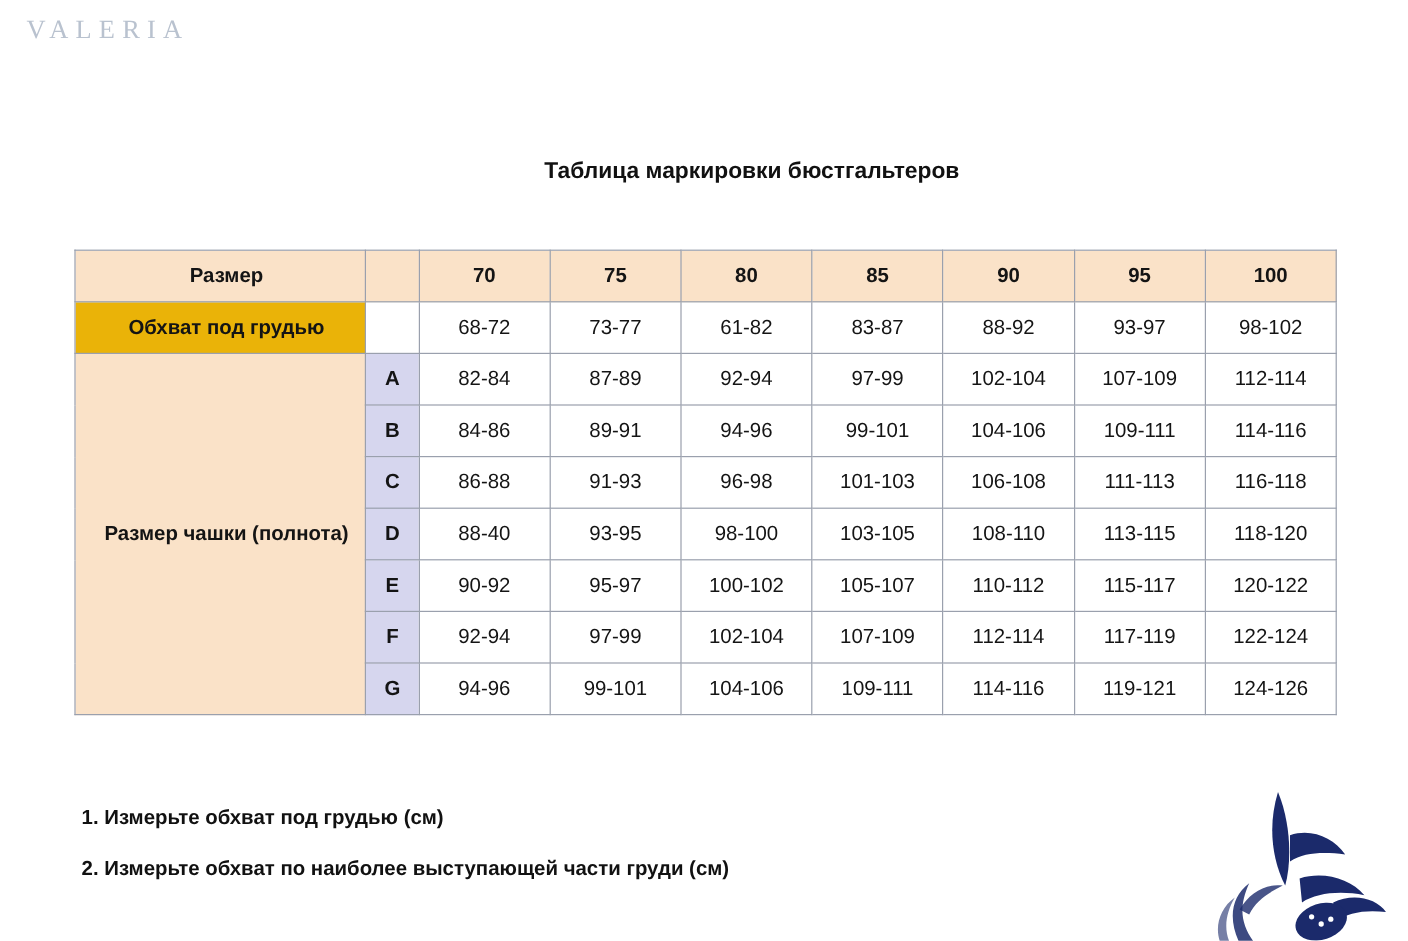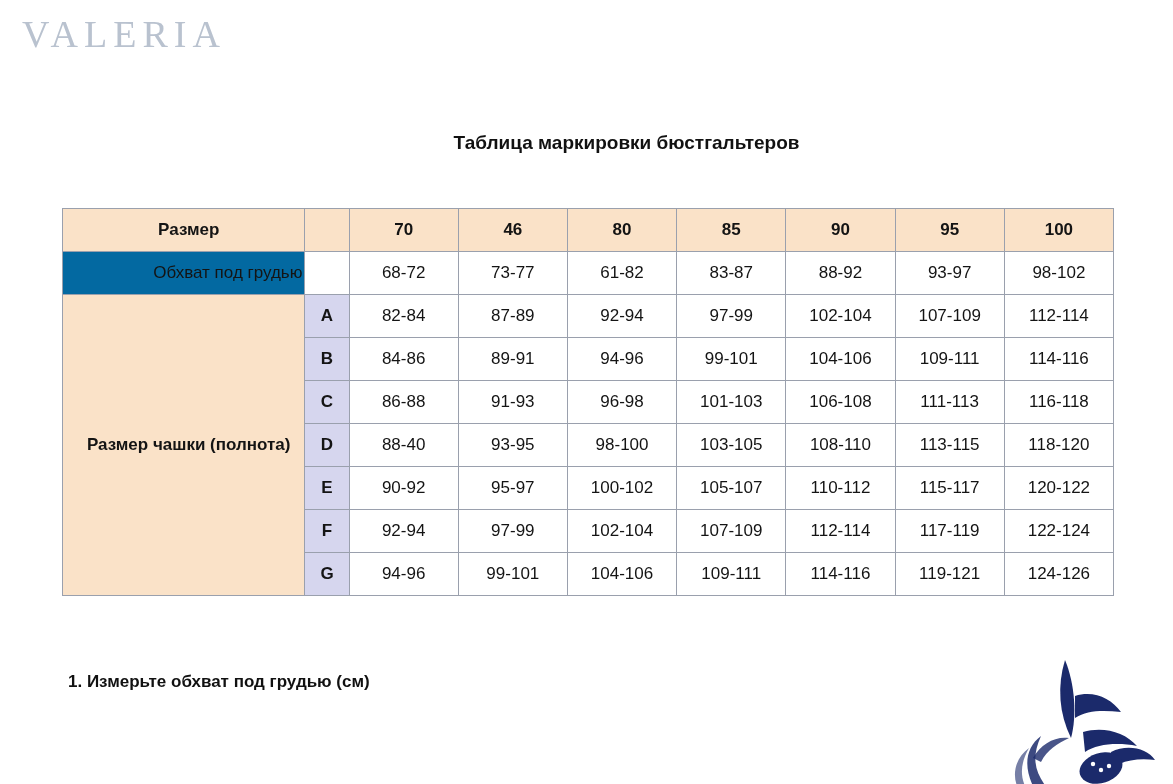--- a/index.html
+++ b/index.html
@@ -14,21 +14,21 @@
     color: #1a1a1a;
     overflow: hidden;
     position: relative;
   }
 
   .brand {
     position: absolute;
     left: 22px;
     top: 12px;
     font-family: "Liberation Serif", serif;
-    font-size: 38px;
+    font-size: 22px;
     letter-spacing: 6px;
     color: #b9c2cf;
     font-weight: 400;
   }
 
   .page-title {
     position: absolute;
     top: 132px;
     left: 0;
     width: 1173px;
@@ -76,24 +76,24 @@
   }
   .hdr-size {
     background: #fae2c8;
     font-weight: bold !important;
   }
   .hdr-blank {
     background: #fae2c8;
   }
 
   .row-band .lbl {
-    background: #0369a1;
-    text-align: right;
+    background: #eab308;
+    text-align: center;
     padding-left: 12px !important;
-    font-weight: normal;
+    font-weight: bold;
   }
   .row-band .blank {
     background: #ffffff;
   }
 
   .cup-side {
     background: #fae2c8;
     text-align: right;
     padding-left: 12px !important;
     font-weight: bold !important;
@@ -149,21 +149,21 @@
         <col class="col-data">
       <col class="col-data">
         <col class="col-data">
         <col class="col-data">
     </colgroup>
     <tbody>
       <tr>
         <td class="hdr-label">Размер</td>
         <td class="hdr-blank"></td>
         <td class="hdr-size">70</td>
-        <td class="hdr-size">46</td>
+        <td class="hdr-size">75</td>
         <td class="hdr-size">80</td>
         <td class="hdr-size">85</td>
         <td class="hdr-size">90</td>
         <td class="hdr-size">95</td>
         <td class="hdr-size">100</td>
       </tr>
 
       <tr class="row-band">
         <td class="lbl">Обхват под грудью</td>
         <td class="blank"></td>
@@ -252,20 +252,21 @@
         <td class="data-cell">114-116</td>
         <td class="data-cell">119-121</td>
         <td class="data-cell">124-126</td>
       </tr>
     </tbody>
   </table>
 </div>
 
 <div class="notes">
   <div class="note">1. Измерьте обхват под грудью (см)</div>
+  <div class="note">2. Измерьте обхват по наиболее выступающей части груди (см)</div>
 </div>
 
 <svg class="ornament" viewBox="0 0 240 150" xmlns="http://www.w3.org/2000/svg">
   <g fill="#1b2a6b">
     <path d="M120 150 C108 128 110 108 126 96 C116 118 120 132 132 148 Z" opacity="0.85"></path>
     <path d="M150 20 C142 46 144 74 156 98 C162 76 160 44 150 20 Z"></path>
     <path d="M160 56 C178 50 196 58 206 72 C188 70 172 70 160 78 Z"></path>
     <path d="M168 92 C188 86 210 92 222 106 C202 102 182 104 170 112 Z"></path>
     <path d="M196 112 C212 104 232 108 240 120 C224 118 208 120 198 128 Z"></path>
     <ellipse cx="186" cy="128" rx="22" ry="15" transform="rotate(-18 186 128)"></ellipse>

